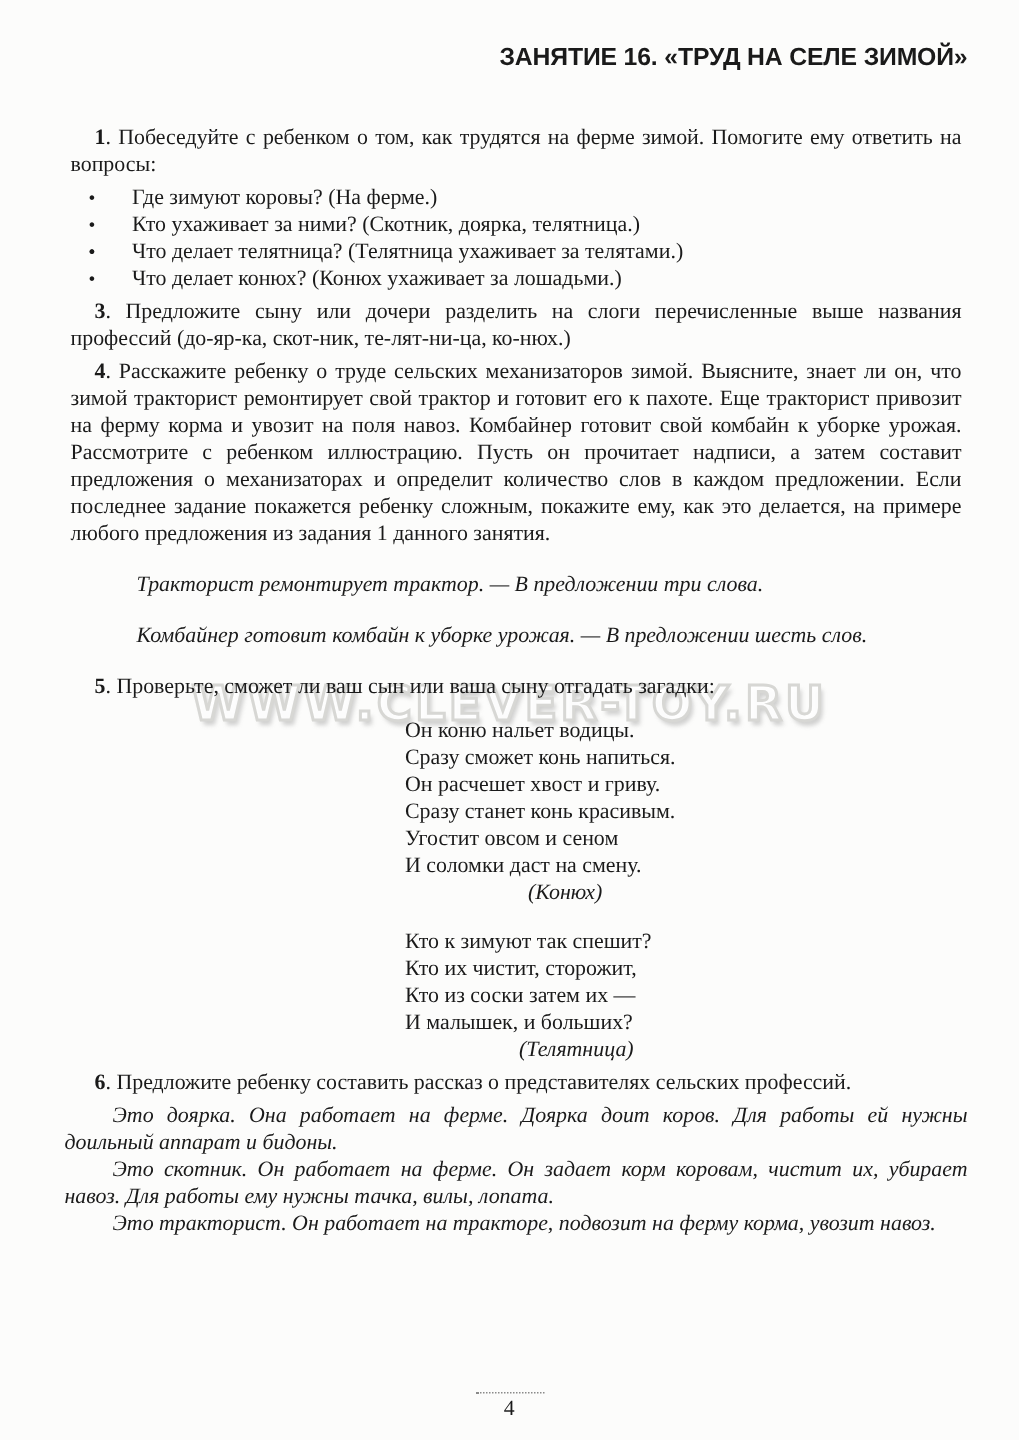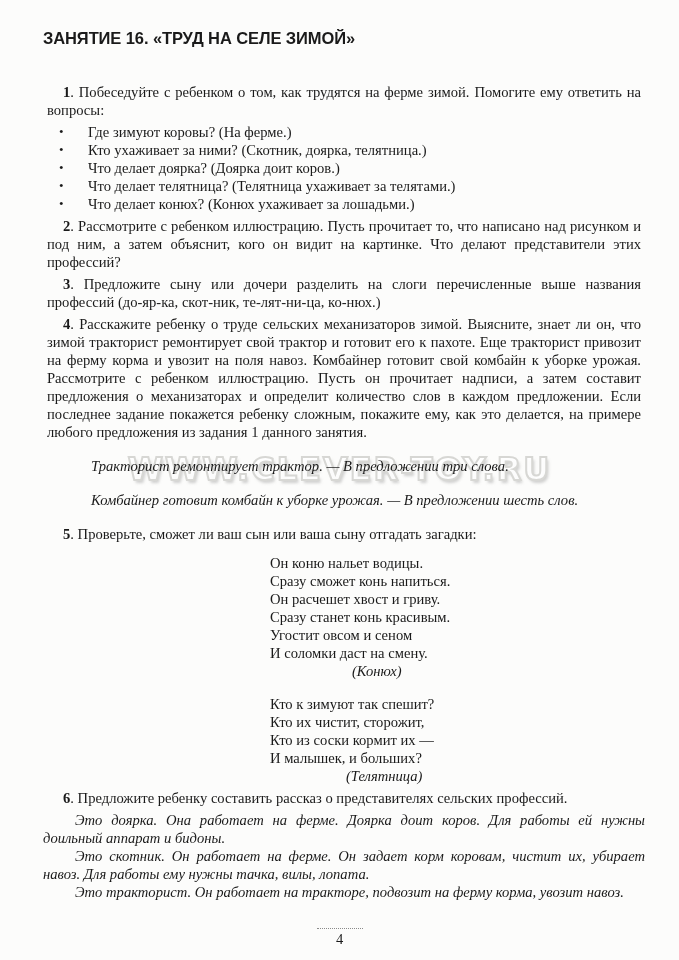--- a/index.html
+++ b/index.html
@@ -23,21 +23,21 @@
     z-index: 1;
     padding: 29px 34px 0 43px;
     font-size: 14.6px;
     line-height: 18px;
   }
   .doc-title {
     font-family: "Liberation Sans", sans-serif;
     font-weight: bold;
     font-size: 16.5px;
     letter-spacing: -0.1px;
-    text-align: left;
+    text-align: right;
     margin: 0 0 36px 0;
   }
   p.para {
     margin: 4px;
     text-align: justify;
     text-indent: 16px;
   }
   .num { font-weight: bold; }
   .questions { margin: 0; }
   .q-item {
@@ -119,26 +119,25 @@
 
   <div class="content">
 
     <h1 class="doc-title">ЗАНЯТИЕ 16. «ТРУД НА СЕЛЕ ЗИМОЙ»</h1>
 
     <p class="para"><span class="num">1</span><span>. Побеседуйте с ребенком о том, как трудятся на ферме зимой. Помогите ему ответить на вопросы:</span></p>
 
     <div class="questions">
       <div class="q-item"><span class="q-bullet">•</span><span>Где зимуют коровы? (На ферме.)</span></div>
       <div class="q-item"><span class="q-bullet">•</span><span>Кто ухаживает за ними? (Скотник, доярка, телятница.)</span></div>
-      <div class="q-item"><span class="q-bullet">•</span><span>Что делает доярка? (Доярка доит коров.)</span></div>
+      <div class="q-item"><span class="q-bullet">•</span></div>
       <div class="q-item"><span class="q-bullet">•</span><span>Что делает телятница? (Телятница ухаживает за телятами.)</span></div>
       <div class="q-item"><span class="q-bullet">•</span><span>Что делает конюх? (Конюх ухаживает за лошадьми.)</span></div>
     </div>
 
-    <p class="para"><span class="num">2</span><span>. Рассмотрите с ребенком иллюстрацию. Пусть прочитает то, что написано над рисунком и под ним, а затем объяснит, кого он видит на картинке. Что делают представители этих профессий?</span></p>
 
     <p class="para"><span class="num">3</span><span>. Предложите сыну или дочери разделить на слоги перечисленные выше названия профессий (до-яр-ка, скот-ник, те-лят-ни-ца, ко-нюх.)</span></p>
 
     <p class="para"><span class="num">4</span><span>. Расскажите ребенку о труде сельских механизаторов зимой. Выясните, знает ли он, что зимой тракторист ремонтирует свой трактор и готовит его к пахоте. Еще тракторист привозит на ферму корма и увозит на поля навоз. Комбайнер готовит свой комбайн к уборке урожая. Рассмотрите с ребенком иллюстрацию. Пусть он прочитает надписи, а затем составит предложения о механизаторах и определит количество слов в каждом предложении. Если последнее задание покажется ребенку сложным, покажите ему, как это делается, на примере любого предложения из задания 1 данного занятия.</span></p>
 
     <div class="example">Тракторист ремонтирует трактор. — В предложении три слова.</div>
     <div class="example">Комбайнер готовит комбайн к уборке урожая. — В предложении шесть слов.</div>
 
     <p class="para"><span class="num">5</span><span>. Проверьте, сможет ли ваш сын или ваша сыну отгадать загадки:</span></p>
 
@@ -148,21 +147,21 @@
       <div class="riddle-line">Он расчешет хвост и гриву.</div>
       <div class="riddle-line">Сразу станет конь красивым.</div>
       <div class="riddle-line">Угостит овсом и сеном</div>
       <div class="riddle-line">И соломки даст на смену.</div>
       <div class="riddle-answer">(Конюх)</div>
     </div>
 
     <div class="riddle riddle-2">
       <div class="riddle-line">Кто к зимуют так спешит?</div>
       <div class="riddle-line">Кто их чистит, сторожит,</div>
-      <div class="riddle-line">Кто из соски кормит их —</div>
+      <div class="riddle-line">Кто из соски затем их —</div>
       <div class="riddle-line">И малышек, и больших?</div>
       <div class="riddle-answer">(Телятница)</div>
     </div>
 
     <p class="para task-6"><span class="num">6</span><span>. Предложите ребенку составить рассказ о представителях сельских профессий.</span></p>
 
     <p class="story">Это доярка. Она работает на ферме. Доярка доит коров. Для работы ей нужны доильный аппарат и бидоны.</p>
     <p class="story">Это скотник. Он работает на ферме. Он задает корм коровам, чистит их, убирает навоз. Для работы ему нужны тачка, вилы, лопата.</p>
     <p class="story">Это тракторист. Он работает на тракторе, подвозит на ферму корма, увозит навоз.</p>
 

